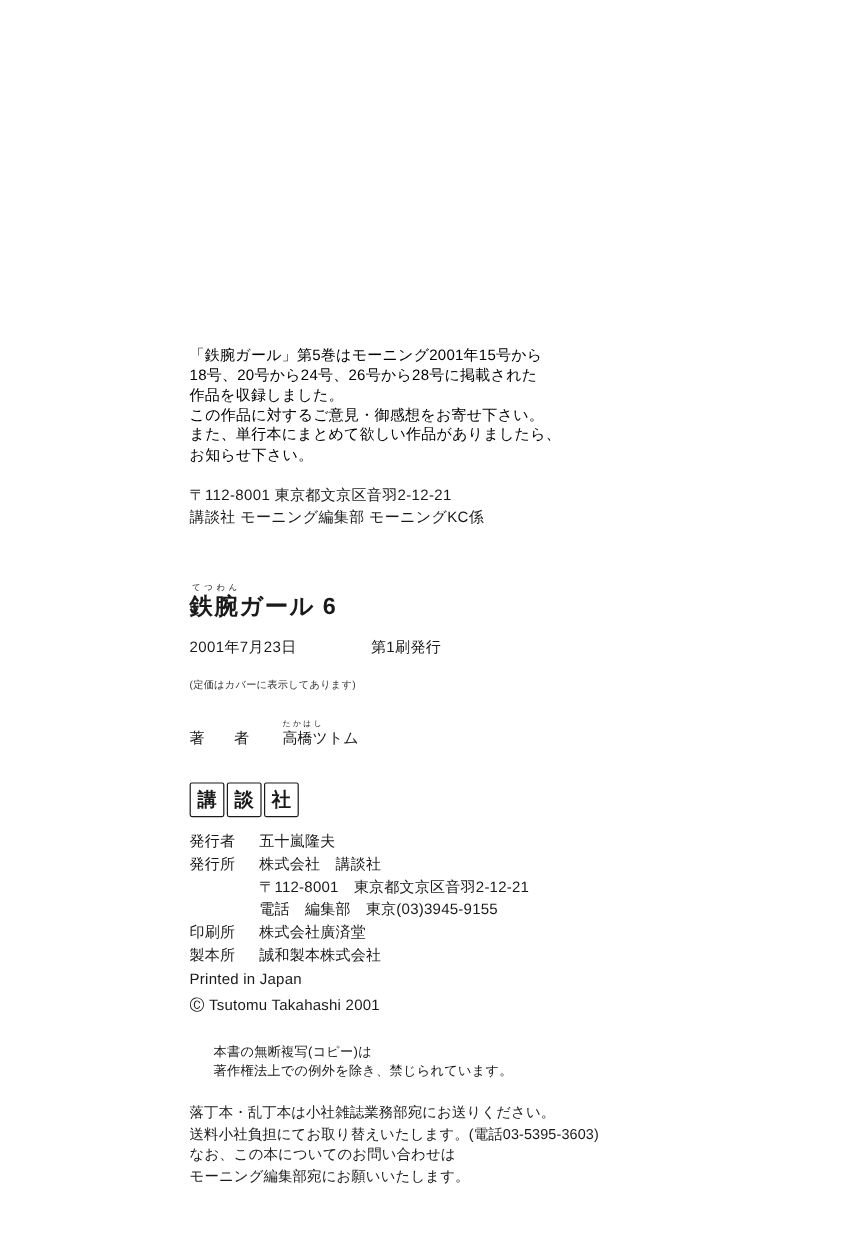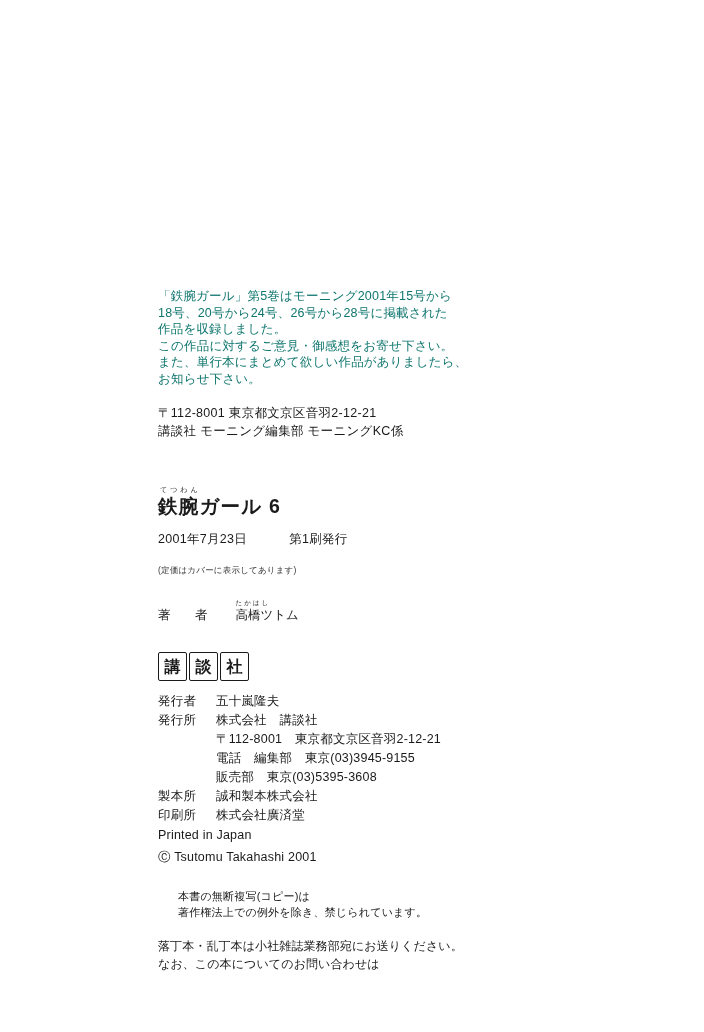--- a/index.html
+++ b/index.html
@@ -28,21 +28,21 @@
     top: 288px;
     width: 420px;
   }
 
   .block { margin: 0; padding: 0; }
 
   .serial-note {
     font-size: 12.5px;
     line-height: 16.5px;
     letter-spacing: 0.2px;
-    color: #0f766e;
+    color: #000000;
   }
   .serial-note div { white-space: nowrap; }
 
   .address {
     margin-top: 17px;
     font-size: 12.5px;
     line-height: 18px;
     letter-spacing: 0.3px;
   }
   .address div { white-space: nowrap; }
@@ -67,21 +67,21 @@
   }
 
   .pubdate {
     margin-top: 13px;
     font-size: 12.5px;
     letter-spacing: 0.3px;
     white-space: nowrap;
   }
   .pubdate .edition {
     display: inline-block;
-    margin-left: 42px;
+    margin-left: 62px;
     text-align: center;
   }
   .price-note {
     margin-top: 17px;
     font-size: 8.5px;
     letter-spacing: 0.2px;
     color: #333;
   }
 
   .author-row {
@@ -204,32 +204,33 @@
       <div class="cell">講</div>
       <div class="cell">談</div>
       <div class="cell">社</div>
     </div>
 
     <div class="block imprint">
       <span class="row"><span class="k">発行者</span><span>五十嵐隆夫</span></span>
       <span class="row"><span class="k">発行所</span><span>株式会社　講談社</span></span>
       <span class="row indent1"><span>〒112-8001　東京都文京区音羽2-12-21</span></span>
       <span class="row indent1"><span>電話　編集部　東京(03)3945-9155</span></span>
-      <span class="row indent1"><span>販売部　東京(03)5395-3608</span></span>
+      <span class="row"><span class="k">印刷所</span><span>株式会社廣済堂</span></span>
       <span class="row"><span class="k">製本所</span><span>誠和製本株式会社</span></span>
-      <span class="row"><span class="k">印刷所</span><span>株式会社廣済堂</span></span>
       <div class="printed">Printed in Japan</div>
     </div>
 
     <div class="block copyright">Ⓒ Tsutomu Takahashi 2001</div>
 
     <div class="block notice1">
       <div>本書の無断複写(コピー)は</div>
       <div>著作権法上での例外を除き、禁じられています。</div>
     </div>
 
     <div class="block notice2">
       <div>落丁本・乱丁本は小社雑誌業務部宛にお送りください。</div>
+      <div>送料小社負担にてお取り替えいたします。(電話03-5395-3603)</div>
       <div>なお、この本についてのお問い合わせは</div>
+      <div>モーニング編集部宛にお願いいたします。</div>
     </div>
 
   </div>
 </div>
 
 </body></html>

